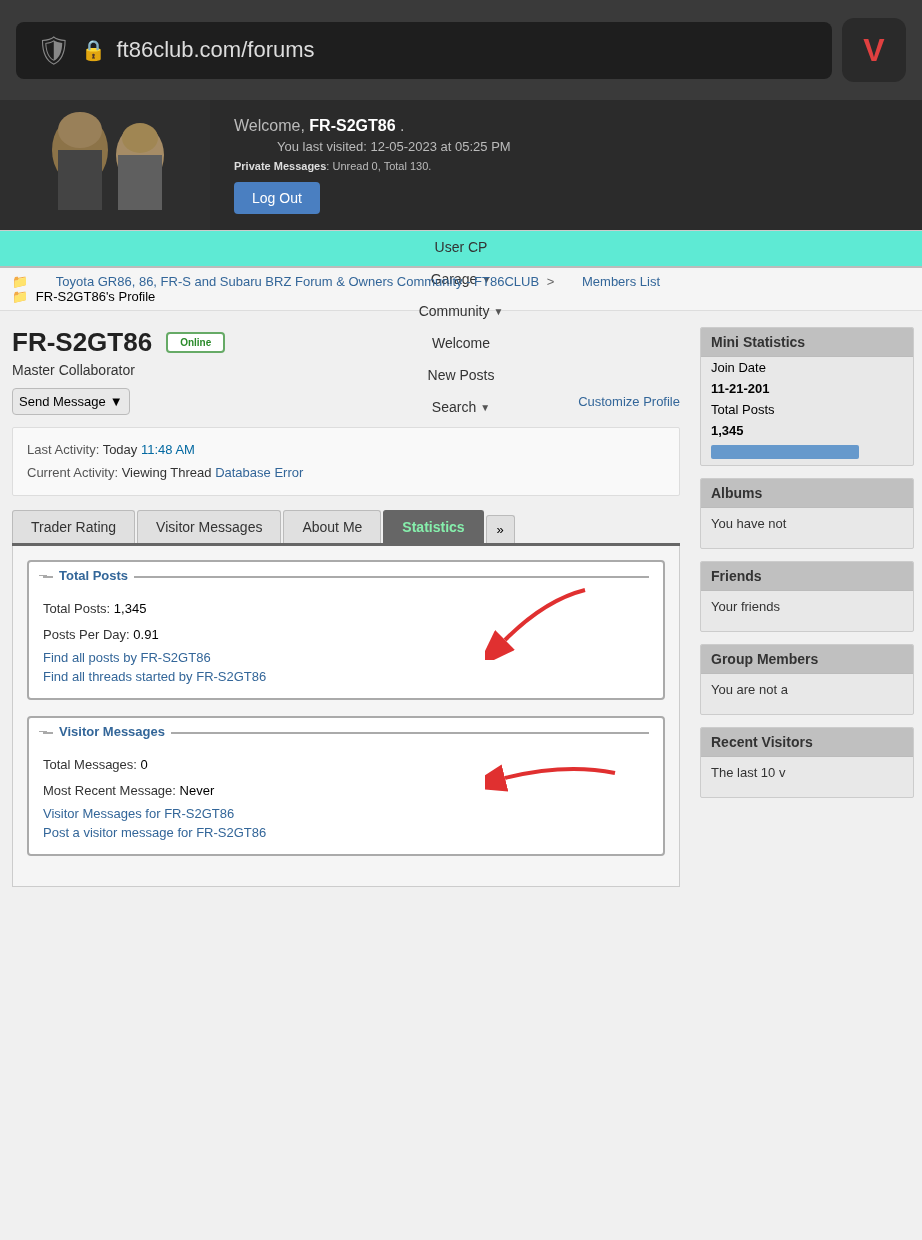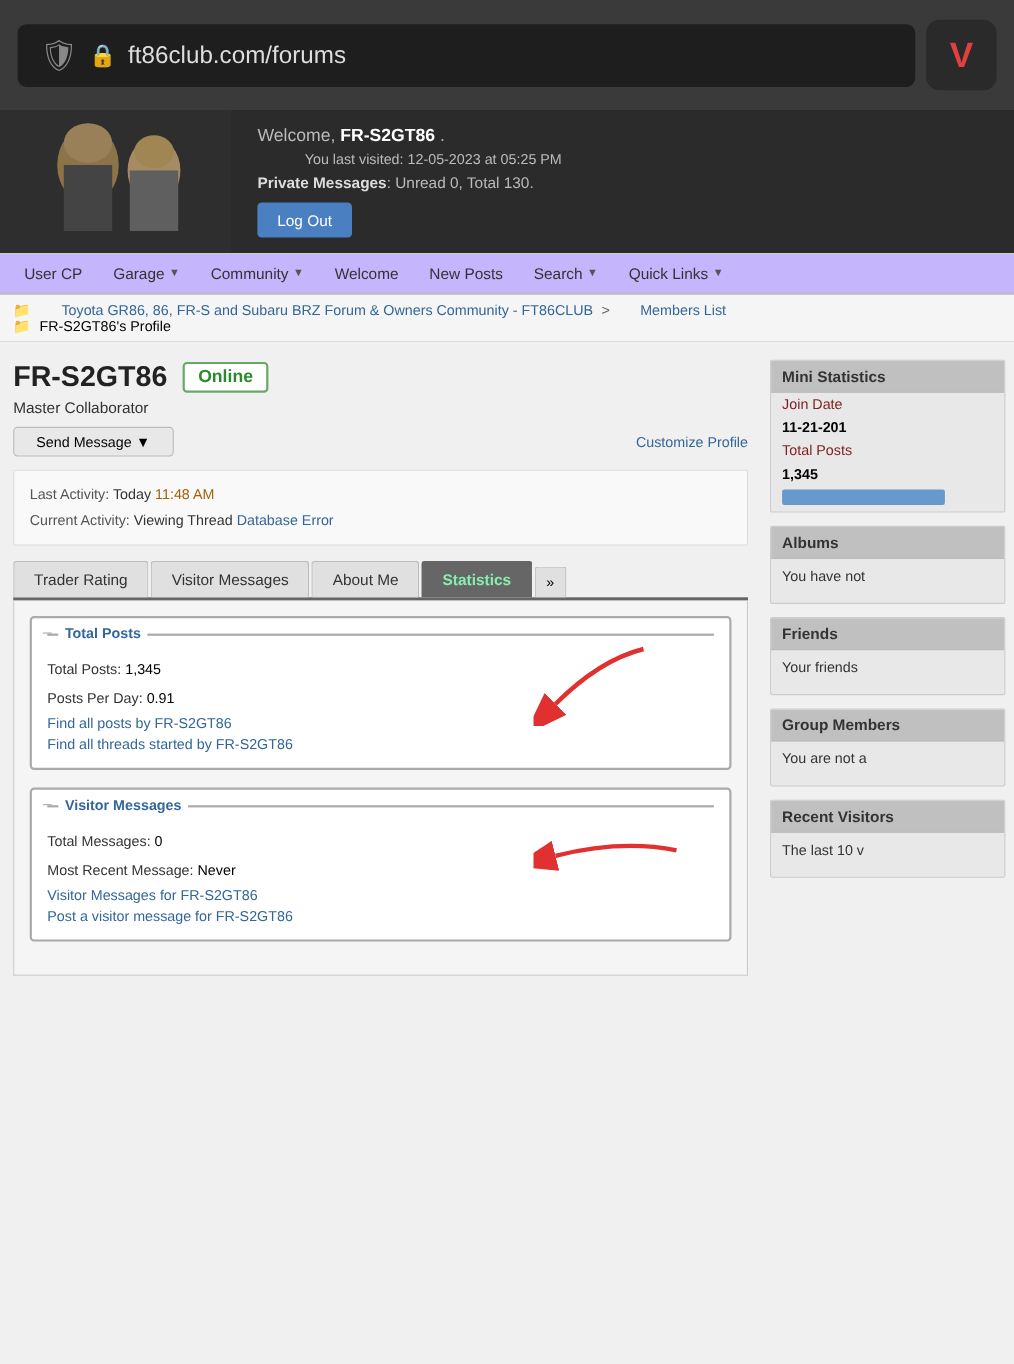--- a/index.html
+++ b/index.html
@@ -54,43 +54,44 @@
       display: flex; align-items: center; justify-content: center;
       color: #ccc; font-size: 11px;
     }
     .header-welcome {
       padding: 32px 24px;
       color: #ccc;
       flex: 1;
     }
     .header-welcome .welcome-text { font-size: 16px; color: #bbb; }
     .header-welcome .last-visit { font-size: 13px; color: #bbb; margin-top: 4px; margin-left: 43px; }
-    .header-welcome .pm-line { font-size: 14px; color: #bbb; margin-top: 6px; }
+    .header-welcome .pm-line { font-size: 11px; color: #bbb; margin-top: 6px; }
     .header-welcome .pm-label { color: #ddd; font-weight: bold; }
     .logout-btn {
       background: #4a7fc1;
       color: #fff;
       border: none;
       padding: 8px 18px;
       border-radius: 4px;
       cursor: pointer;
       font-size: 14px;
       margin-top: 10px;
       display: inline-block;
     }
 
     
     .nav-bar {
-      background: #c4b5fd;
+      background: #5eead4;
       border-top: 1px solid #ccc;
       border-bottom: 2px solid #bbb;
       display: flex;
       align-items: center;
       padding: 0 8px;
       height: 38px;
+      flex-direction: column;
     }
     .nav-item {
       padding: 8px 14px;
       font-size: 14px;
       color: #333;
       cursor: pointer;
       display: flex; align-items: center; gap: 4px;
       white-space: nowrap;
     }
     .nav-arrow { font-size: 10px; color: #555; }
@@ -135,61 +136,61 @@
     .profile-username {
       font-size: 26px;
       font-weight: bold;
       color: #222;
     }
     .online-badge {
       background: #fff;
       border: 2px solid #66aa66;
       border-radius: 4px;
       padding: 3px 12px;
-      font-size: 16px;
+      font-size: 10px;
       color: #2a8a2a;
       font-weight: bold;
     }
     .profile-title {
       font-size: 14px;
       color: #333;
       margin-bottom: 10px;
     }
 
     
     .action-bar {
       display: flex;
       justify-content: space-between;
       align-items: center;
       margin-bottom: 12px;
     }
     .send-msg-btn {
       background: #e8e8e8;
       border: 1px solid #bbb;
       border-radius: 4px;
-      padding: 5px 20px;
+      padding: 5px 6px;
       font-size: 13px;
       cursor: pointer;
       display: flex; align-items: center; gap: 4px;
     }
     .customize-link { color: #336699; font-size: 13px; cursor: pointer; }
 
     
     .activity-box {
       background: #f9f9f9;
       border: 1px solid #ddd;
       border-radius: 2px;
       padding: 10px 14px;
       margin-bottom: 14px;
       font-size: 13px;
       color: #333;
       line-height: 1.8;
     }
     .activity-box .label { color: #555; }
-    .activity-box .time { color: #a16207; text-align: center; }
+    .activity-box .time { color: #0369a1; text-align: center; }
     .activity-box .link { color: #336699; text-decoration: none; }
 
     
     .tabs-row {
       display: flex;
       align-items: flex-end;
       border-bottom: 3px solid #666;
       margin-bottom: 0;
     }
     .tab {
@@ -291,21 +292,21 @@
       font-size: 13px;
       color: #333;
       min-height: 40px;
     }
     .sidebar-data-row {
       display: flex;
       justify-content: space-between;
       font-size: 13px;
       padding: 3px 10px;
     }
-    .sidebar-data-label { color: #7f1d1d; }
+    .sidebar-data-label { color: #000000; }
     .sidebar-data-value { color: #000; font-weight: bold; }
     .sidebar-total-posts-bar {
       background: #6699cc;
       height: 14px;
       margin: 4px 10px 6px;
       border-radius: 2px;
     }
   </style>
 </head>
 <body>

